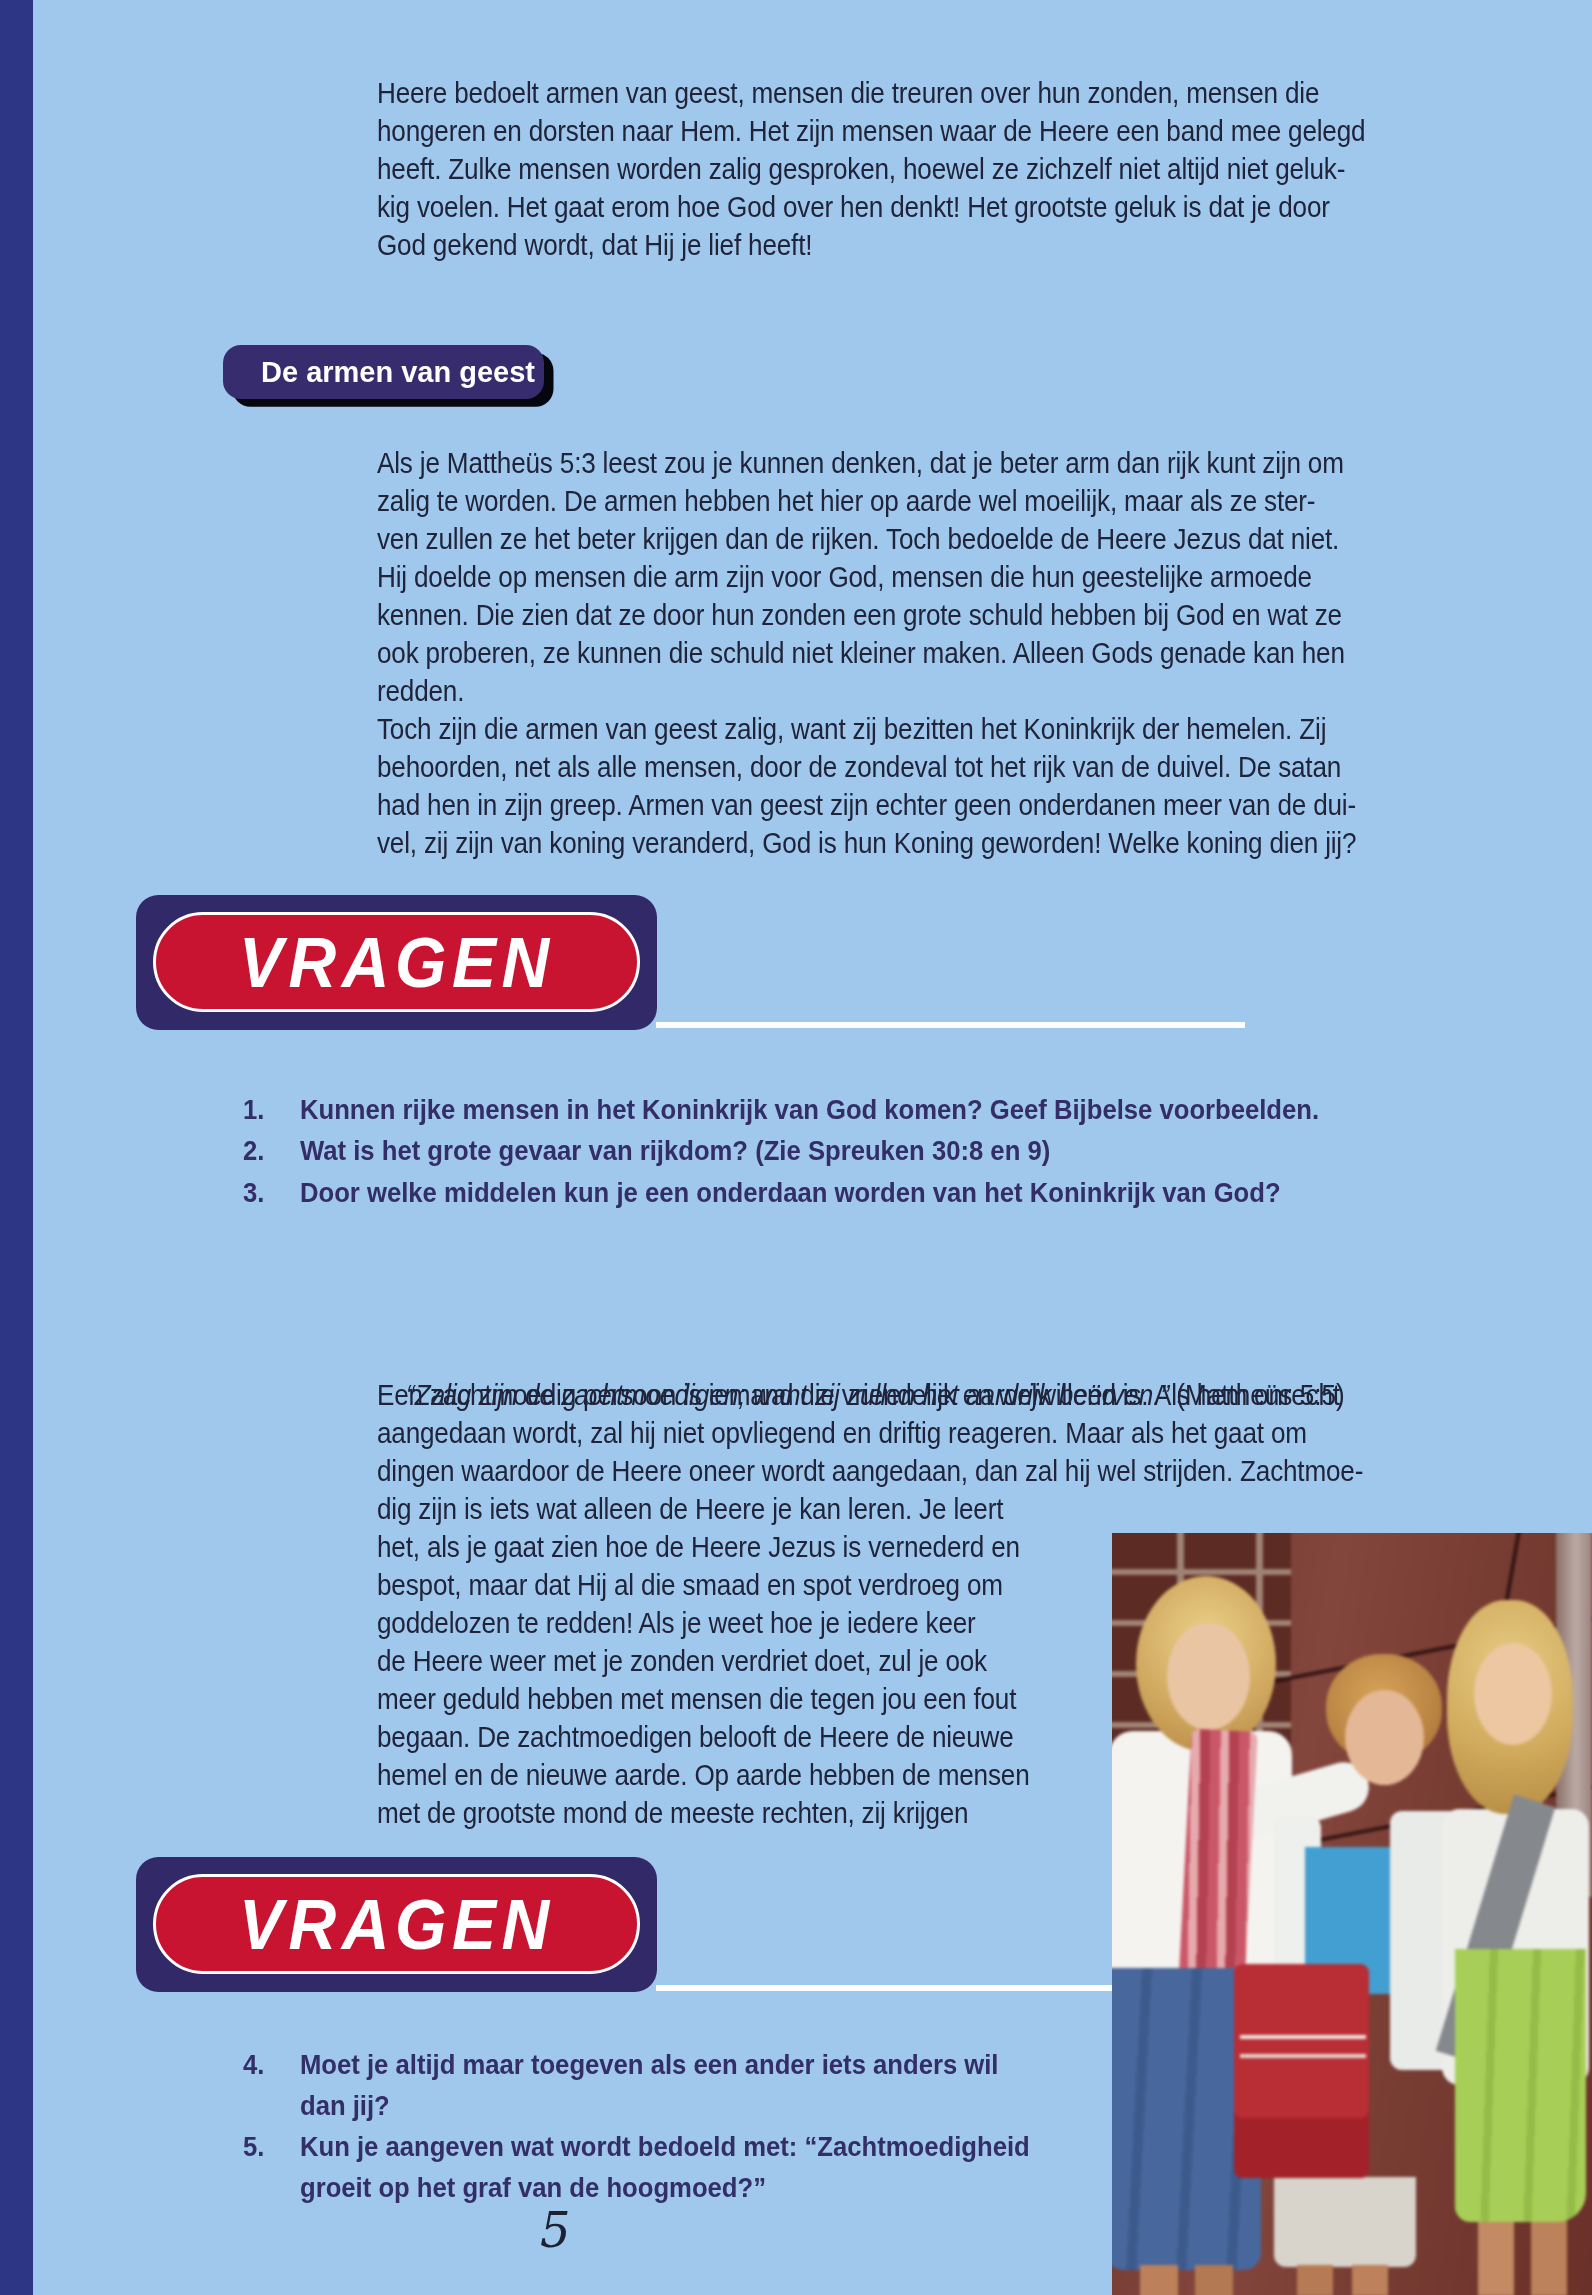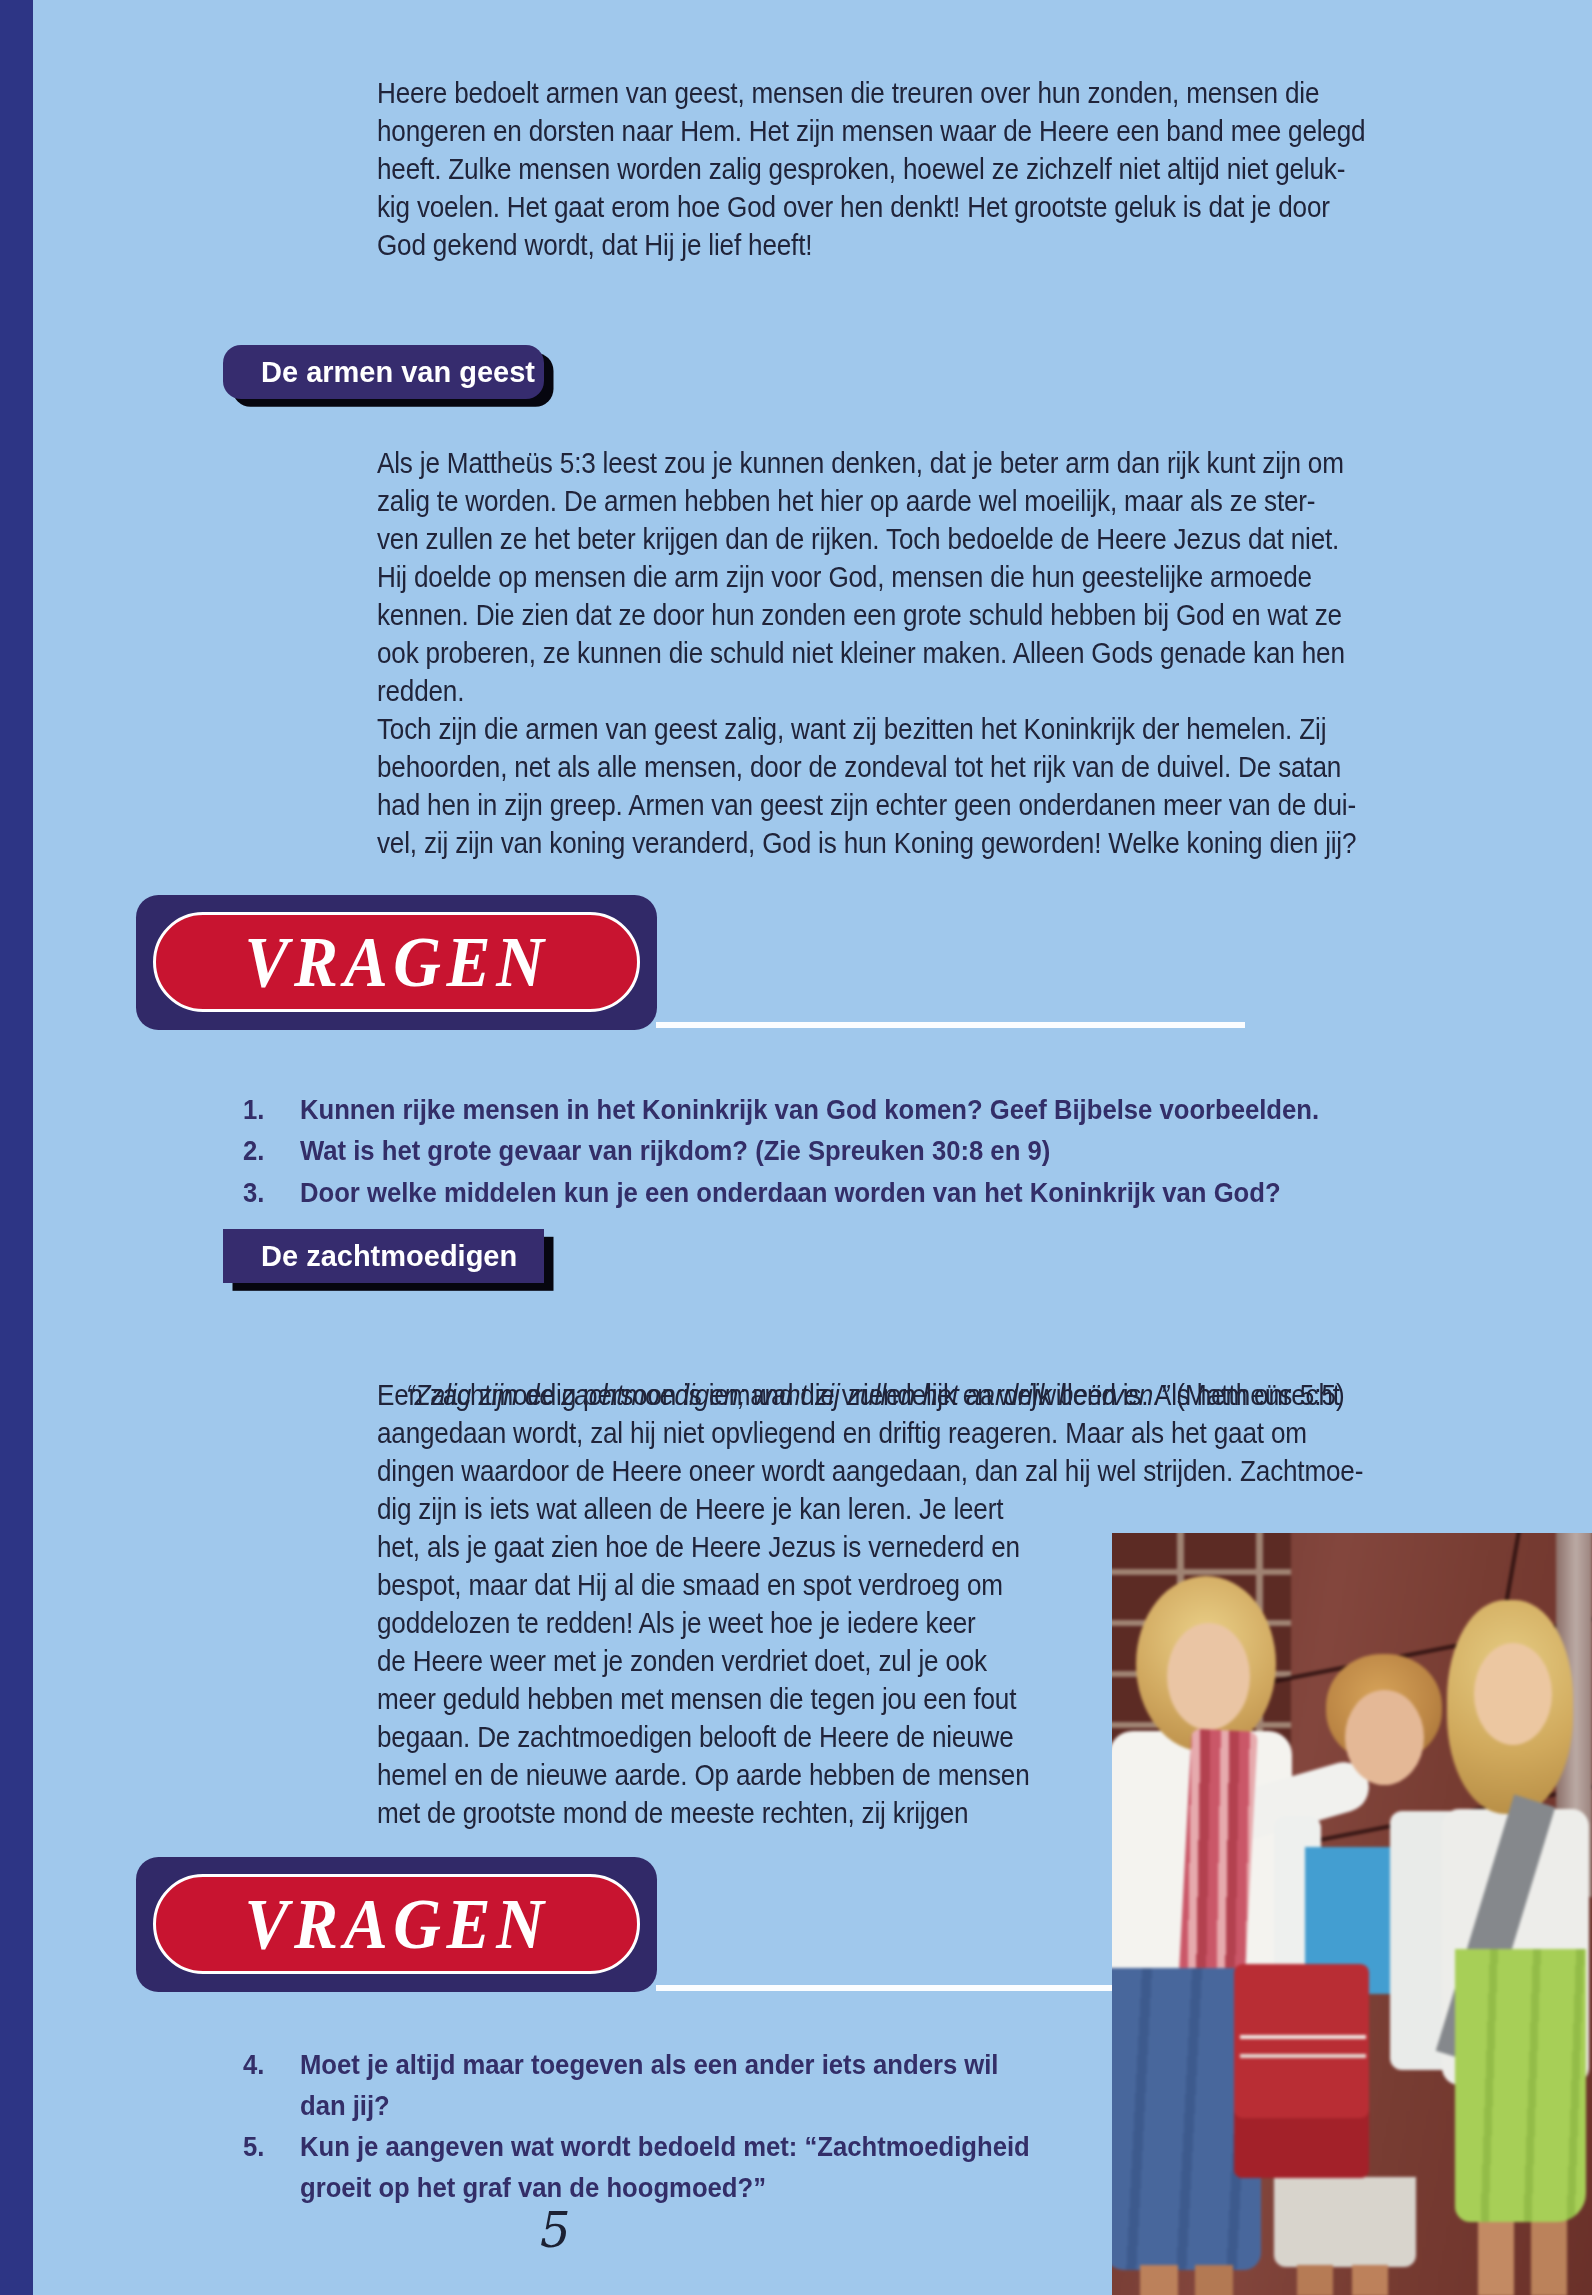--- a/index.html
+++ b/index.html
@@ -25,21 +25,21 @@
     box-shadow:9.5px 7.8px 0 #06060f;
     white-space:nowrap;
   }
   .vragen{
     position:absolute; width:521px; height:135px;
     background:#312968; border-radius:22.4px;
   }
   .vragen .pill{
     position:absolute; left:17.3px; top:17.3px; right:17.3px; bottom:18px;
     background:#c81430; border:3.5px solid #ffffff; border-radius:52px;
-    display:flex; align-items:center; justify-content:center;font-family:Liberation Serif, serif;
+    display:flex; align-items:center; justify-content:center;
   }
   .vragen .pill span{
     color:#ffffff; font-weight:bold; font-style:italic;
     font-size:71px; letter-spacing:6px;
     transform:scaleX(0.93); transform-origin:50% 50%;
   }
   .rule{position:absolute; height:6px; background:#fbfdff;}
   .q-num{
     position:absolute; font-size:28.5px; font-weight:bold; color:#332e68;
     line-height:41px; transform:scaleX(0.9); transform-origin:0 0;
@@ -149,23 +149,20 @@
   </div>
   <div class="rule" style="left:656px; top:1022px; width:589px;"></div>
 
   <div class="q-num" style="left:243px; top:1089px;">1.</div>
   <div class="q-text" style="left:300px; top:1089px;">Kunnen rijke mensen in het Koninkrijk van God komen? Geef Bijbelse voorbeelden.</div>
   <div class="q-num" style="left:243px; top:1130px;">2.</div>
   <div class="q-text" style="left:300px; top:1130px;">Wat is het grote gevaar van rijkdom? (Zie Spreuken 30:8 en 9)</div>
   <div class="q-num" style="left:243px; top:1172px;">3.</div>
   <div class="q-text" style="left:300px; top:1172px;">Door welke middelen kun je een onderdaan worden van het Koninkrijk van God?</div>
 
-  <div class="section-header" style="left:223px; top:1229px;">
-    <span>De zachtmoedigen</span>
-  </div>
 
   <div class="quote-line" style="left:377px; top:1338px;">
     <span class="q">“Zalig zijn de zachtmoedigen; want zij zullen het aardrijk beërven.”</span><span> (Mattheüs 5:5)</span>
   </div>
   <div class="para" style="left:377px; top:1376px;">Een zachtmoedig persoon is iemand die vriendelijk en welwillend is. Als hem onrecht
 aangedaan wordt, zal hij niet opvliegend en driftig reageren. Maar als het gaat om
 dingen waardoor de Heere oneer wordt aangedaan, dan zal hij wel strijden. Zachtmoe-
 dig zijn is iets wat alleen de Heere je kan leren. Je leert
 het, als je gaat zien hoe de Heere Jezus is vernederd en
 bespot, maar dat Hij al die smaad en spot verdroeg om

